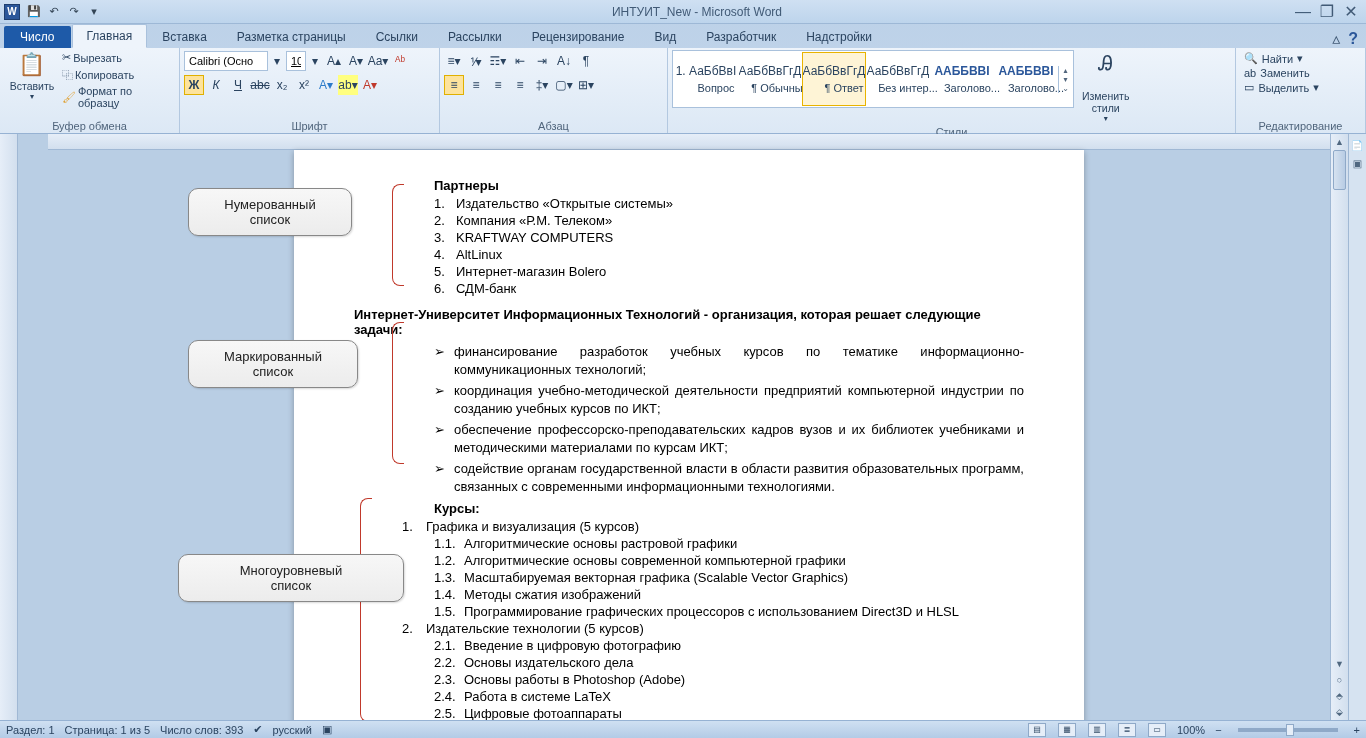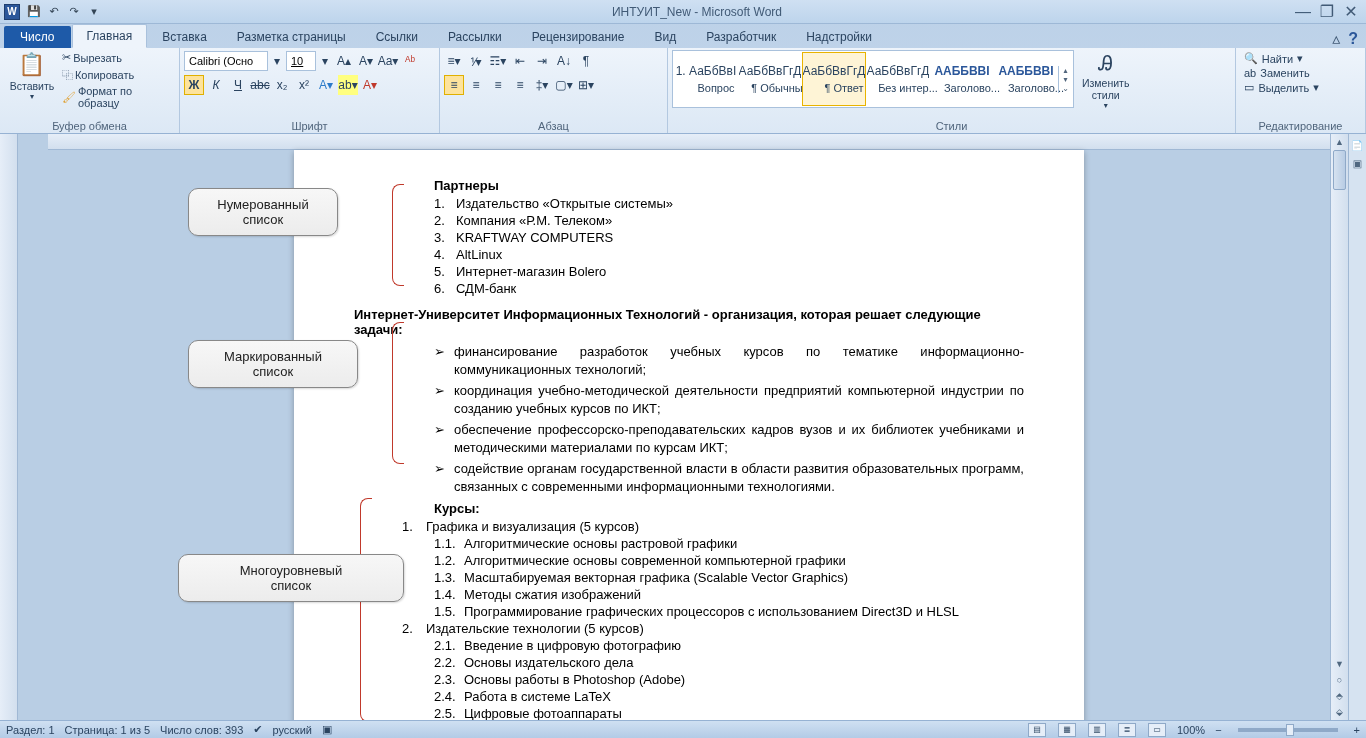--- a/index.html
+++ b/index.html
@@ -25,21 +25,21 @@
 .group-content { flex: 1; display: flex; align-items: flex-start; gap: 2px; }
 .group-label { text-align: center; font-size: 11px; color: #50657c; padding: 1px 0; position: relative; }
 .big-btn { display: flex; flex-direction: column; align-items: center; justify-content: center; padding: 2px 6px; font-size: 10.5px; color: #2b4460; text-align: center; min-width: 40px; }
 .big-btn .ico { font-size: 22px; margin-bottom: 2px; }
 .small-row { display: flex; align-items: center; gap: 2px; margin: 1px 0; }
 .small-btn { width: 20px; height: 20px; display: flex; align-items: center; justify-content: center; font-size: 12px; color: #2b4460; border: 1px solid transparent; }
 .small-btn.active { background: #fde39c; border: 1px solid #e0b000; }
 .font-box { display: flex; align-items: center; }
 .font-box input { height: 20px; border: 1px solid #a9c1dc; font-size: 11px; padding: 0 4px; background: white; }
 .font-name { width: 84px; }
-.font-size { width: 30px; text-decoration: underline; }
+.font-size { width: 20px; text-decoration: underline; }
 .styles-gallery { display: flex; align-items: center; gap: 0; border: 1px solid #a9c1dc; background: white; padding: 1px; }
 .style-item { width: 64px; height: 54px; display: flex; flex-direction: column; align-items: center; justify-content: center; font-size: 9px; color: #2b4460; border: 1px solid transparent; padding: 2px; }
 .style-item.active { border: 1px solid #e8b300; background: #fef4d6; }
 .style-item .sample { font-size: 12px; margin-bottom: 4px; white-space: nowrap; overflow: hidden; }
 .style-item .lbl { font-size: 11px; white-space: nowrap; overflow: hidden; max-width: 60px; text-overflow: ellipsis; margin-left: 20px; }
 .styles-scroll { width: 14px; display: flex; flex-direction: column; border-left: 1px solid #a9c1dc; }
 .styles-scroll div { flex:1; display:flex; align-items:center; justify-content:center; font-size:8px; color:#50657c; }
 .edit-col { display: flex; flex-direction: column; gap: 2px; font-size: 11px; color: #2b4460; padding: 2px 4px; }
 .edit-col div { display: flex; align-items: center; gap: 4px; }
 
@@ -232,21 +232,21 @@
             <span class="lbl">Заголово...</span>
           </div>
         <div class="styles-scroll">
             <div>▴</div>
             <div>▾</div>
             <div>⌄</div>
           </div>
       </div>
       <div class="big-btn">
         <span class="ico" style="font-size:20px;">Ꭿ</span>
-        <span style="white-space:pre-line;">Изменить
+        <span style="white-space:pre-line;margin-top:13px;">Изменить
 стили</span>
         <span style="font-size:8px;">▾</span>
       </div>
     </div>
     <div class="group-label">Стили</div>
   </div>
 
   <div class="group" style="width:130px;">
     <div class="group-content">
       <div class="edit-col">
@@ -301,21 +301,21 @@
         <div class="l1"><span class="n">2.</span><span>Издательские технологии (5 курсов)</span></div>
         <div class="l2"><span class="n">2.1.</span><span>Введение в цифровую фотографию</span></div>
         <div class="l2"><span class="n">2.2.</span><span>Основы издательского дела</span></div>
         <div class="l2"><span class="n">2.3.</span><span>Основы работы в Photoshop (Adobe)</span></div>
         <div class="l2"><span class="n">2.4.</span><span>Работа в системе LaTeX</span></div>
         <div class="l2"><span class="n">2.5.</span><span>Цифровые фотоаппараты</span></div>
       </div>
 
     </div>
 
-    <div class="callout" style="top:54px;left:170px;width:150px;"><span style="white-space:pre-line;">Нумерованный
+    <div class="callout" style="top:54px;left:170px;width:164px;"><span style="white-space:pre-line;">Нумерованный
 список</span></div>
     <div class="callout" style="top:206px;left:170px;width:170px;"><span style="white-space:pre-line;">Маркированный
 список</span></div>
     <div class="callout" style="top:420px;left:160px;width:226px;"><span style="white-space:pre-line;">Многоуровневый
 список</span></div>
   </div>
 
   <div class="vscroll">
     <div class="arr">▲</div>
     <div class="track">

